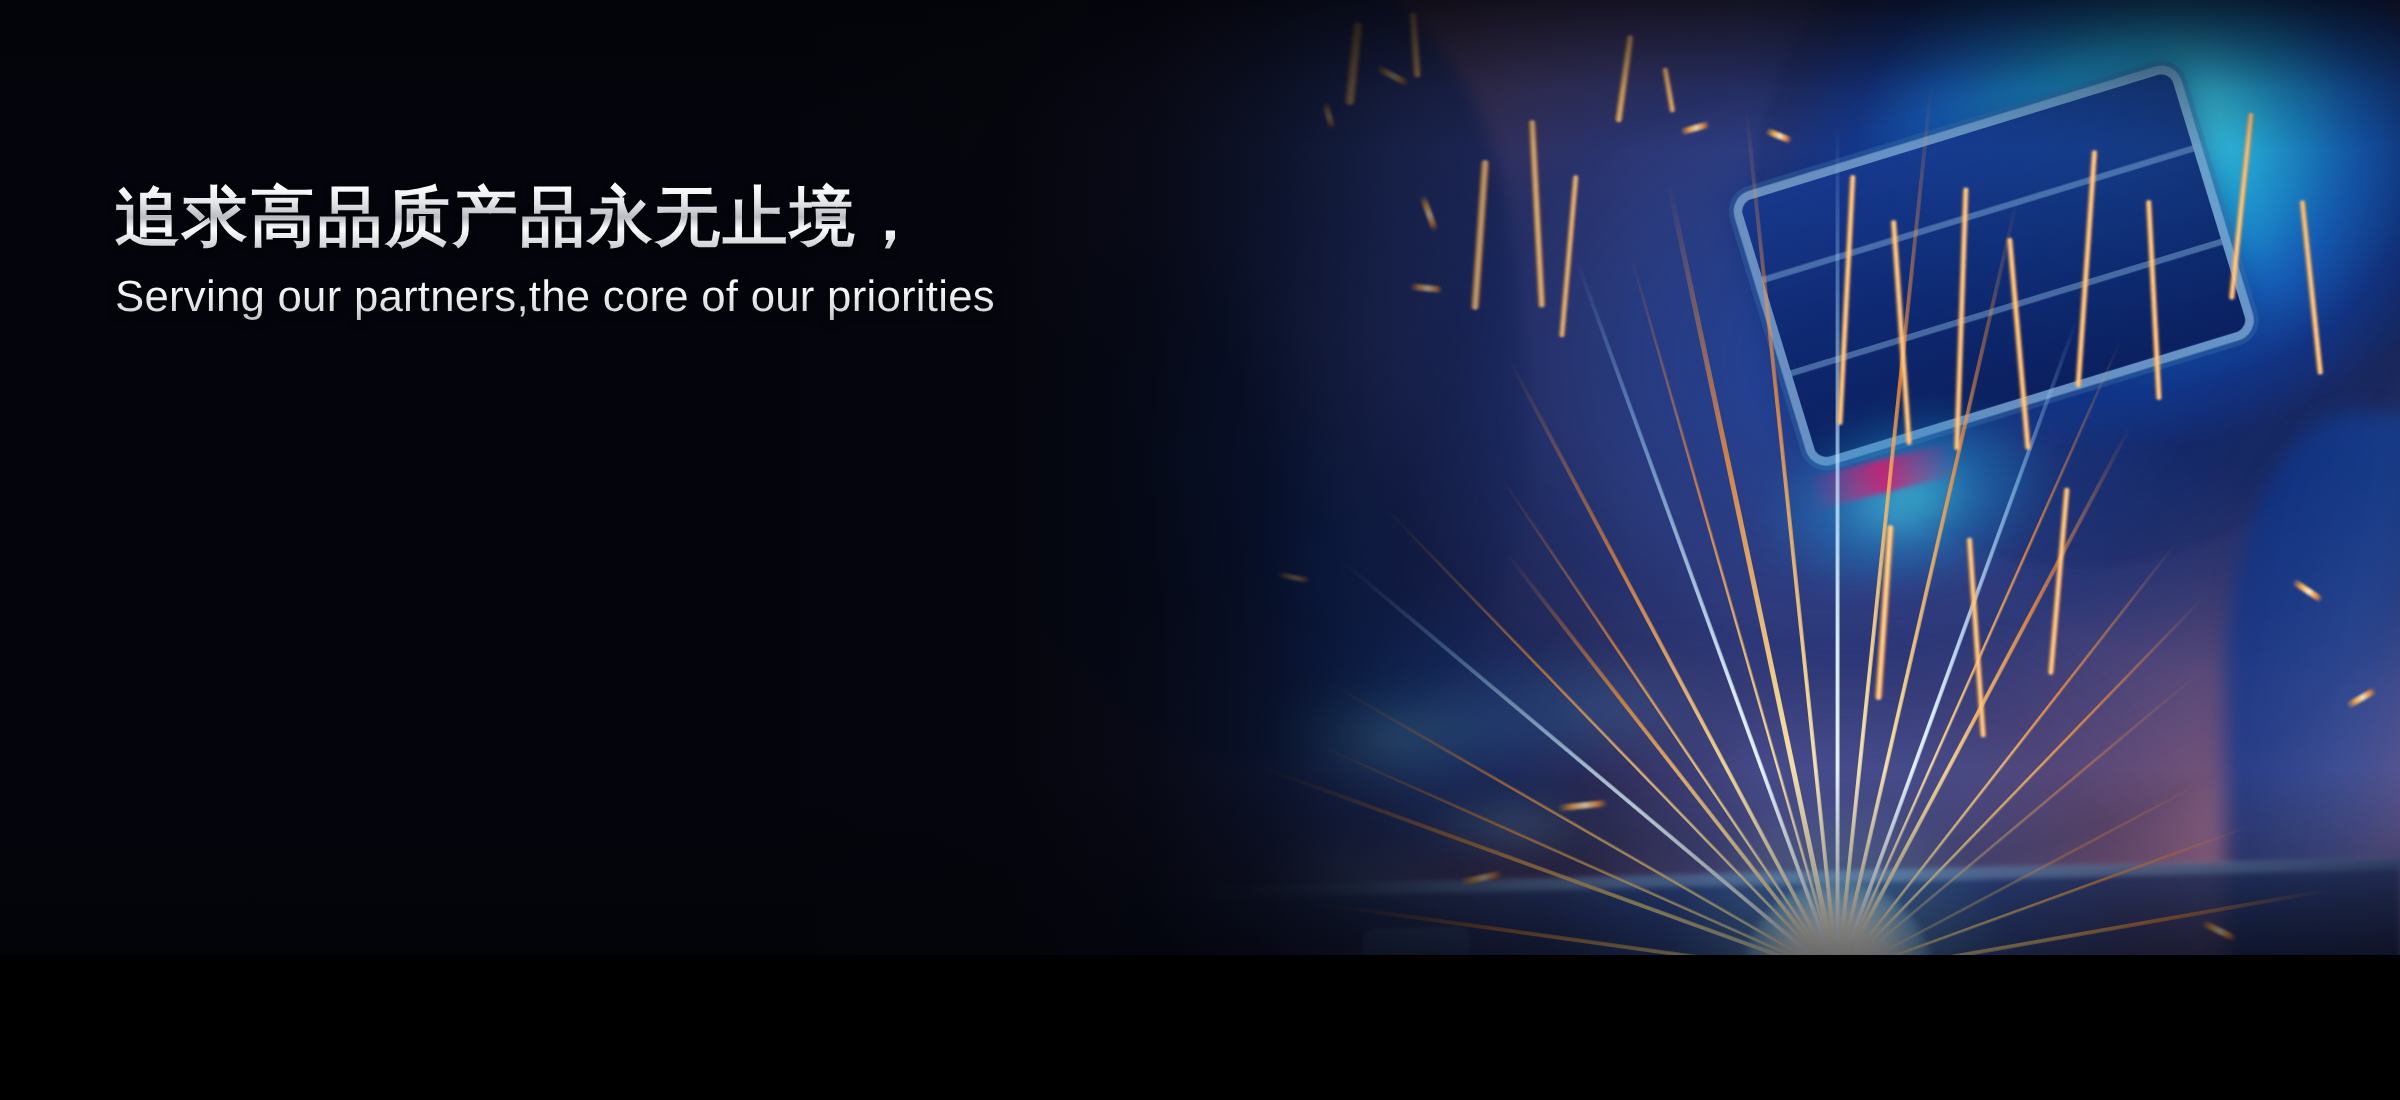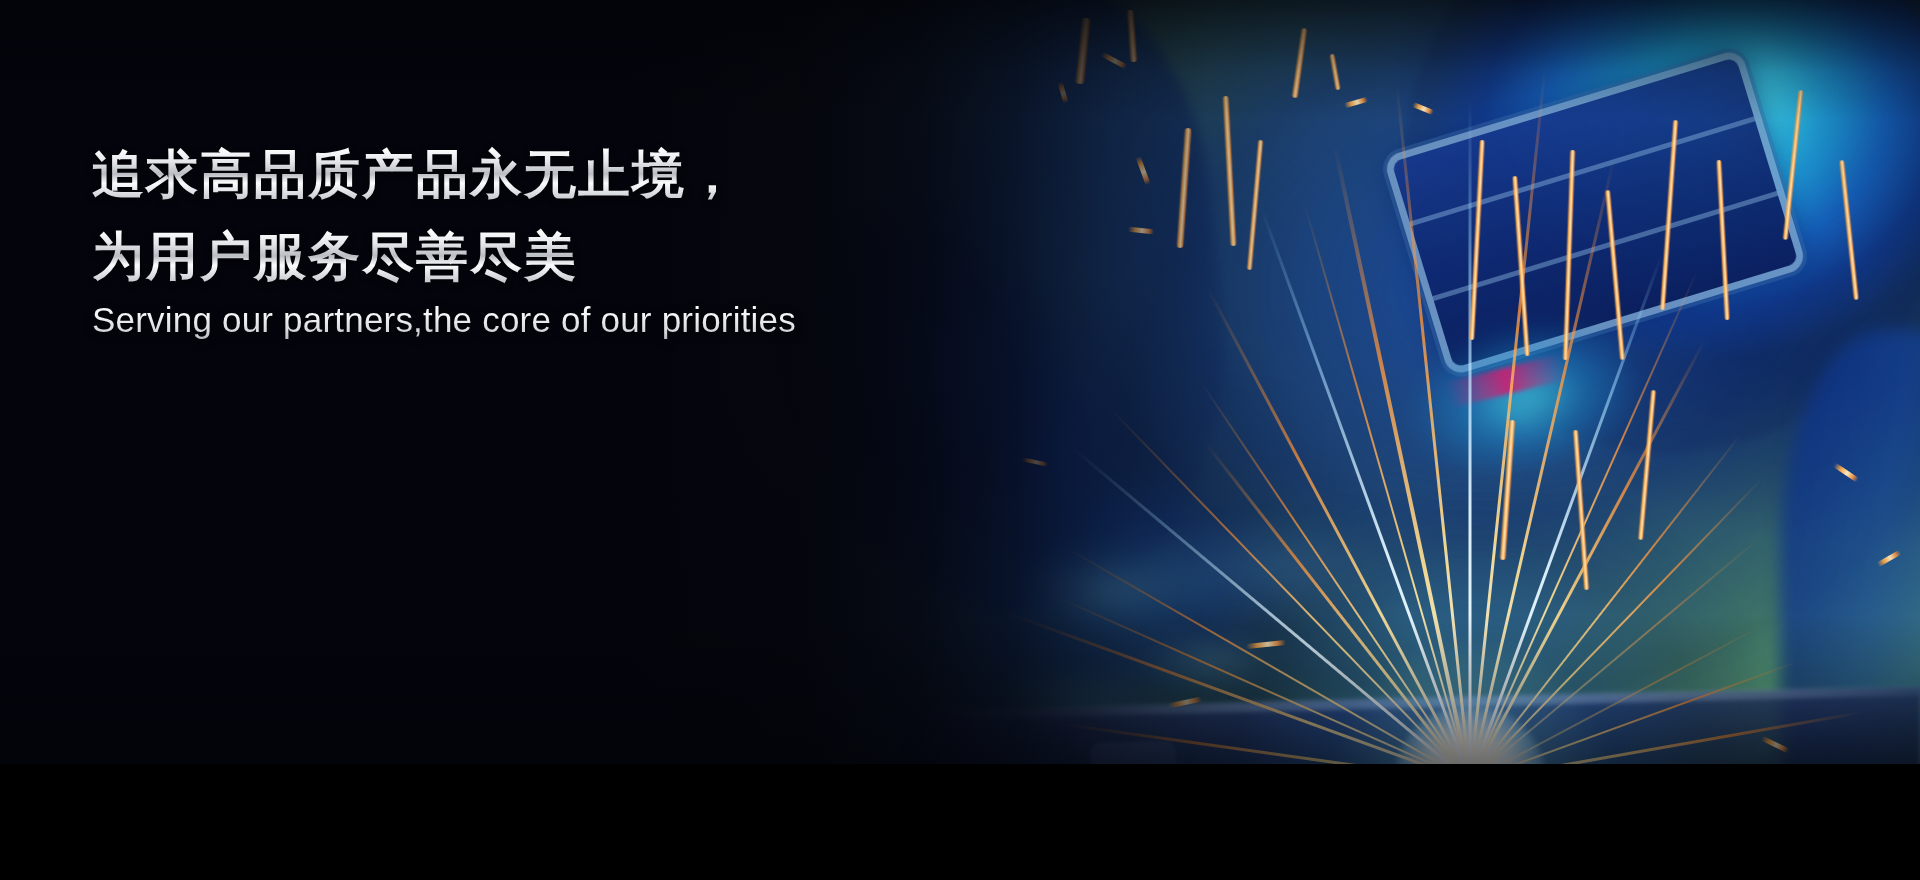--- a/index.html
+++ b/index.html
@@ -3,21 +3,21 @@
 <meta charset="utf-8">
 <title>Hero Banner</title>
 <style>
   html,body{margin:0;padding:0;background:#000;}
   body{font-family:"Liberation Sans","DejaVu Sans",sans-serif;}
 
   .banner{
     position:relative;
     width:1920px;height:764px;
     overflow:hidden;
-    background:#86efac;
+    background:#f9a8d4;
   }
 
   
   .photo{
     position:absolute;inset:0;
     overflow:hidden;
   }
 
   
   .ph-base{
@@ -392,17 +392,16 @@
 
     <div class="ph-vignette"></div>
   </div>
 
   <div class="left-fade"></div>
   <div class="top-fade"></div>
   <div class="bottom-fade"></div>
 
   <div class="copy">
     <h1 class="headline headline-1">追求高品质产品永无止境，</h1>
-    <h1 class="headline headline-2">为用户服务尽善尽美</h1>
     <p class="sub sub-2">Serving our partners,the core of our priorities</p>
   </div>
 
 </div>
 
 </body></html>

